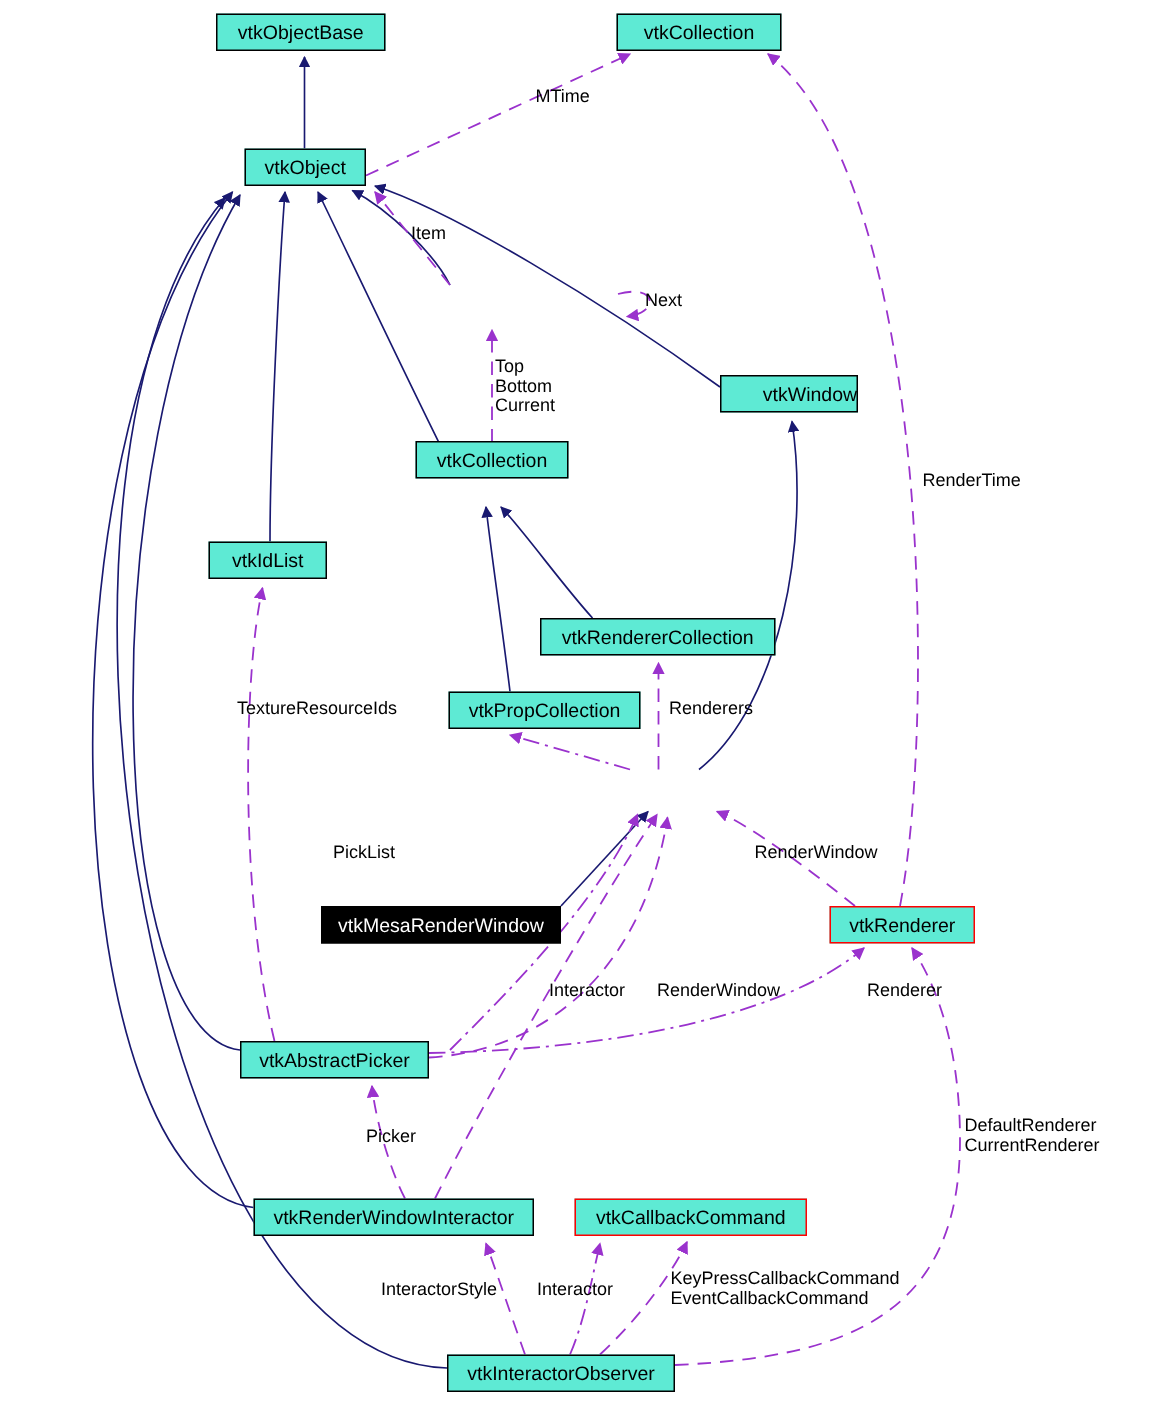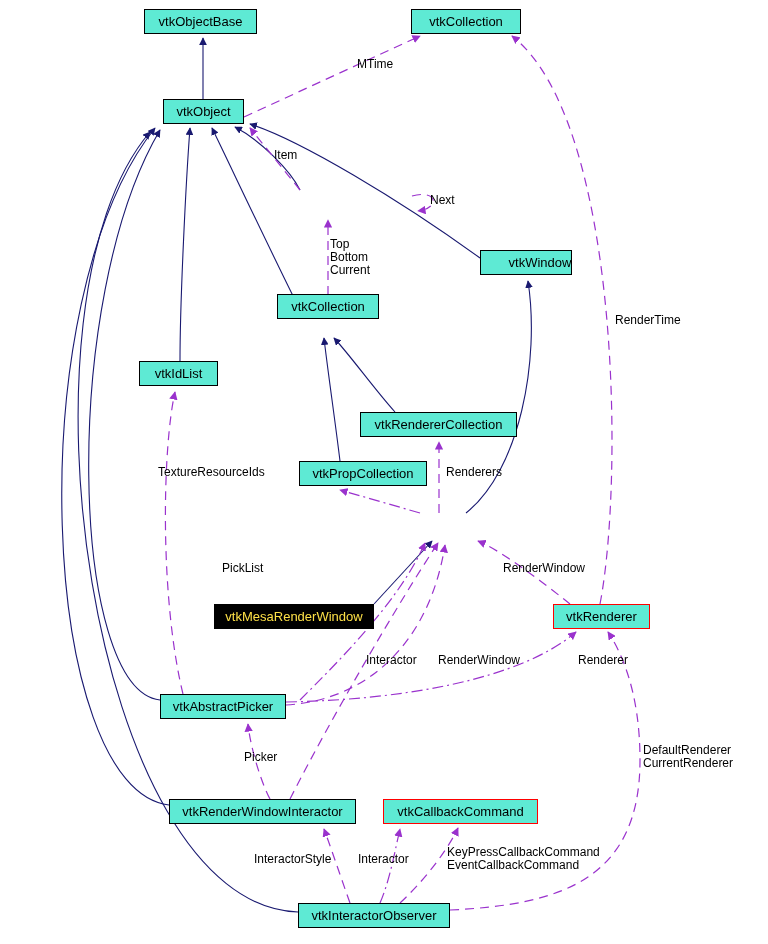--- a/index.html
+++ b/index.html
@@ -4,21 +4,21 @@
 <style>
   html,body{margin:0;padding:0;background:#ffffff;}
   body{width:768px;height:944px;overflow:hidden;
        font-family:"Liberation Sans","DejaVu Sans",sans-serif;}
   #diagram{position:relative;width:768px;height:944px;}
   svg{position:absolute;left:0;top:0;}
   .nodebox{position:absolute;box-sizing:border-box;display:flex;
            align-items:center;justify-content:center;
            background:#5eead4;border:1px solid #000000;
            font-size:13px;color:#000000;white-space:nowrap;line-height:1;}
-  .nodebox.highlight{background:#000000;border-color:#000000;color:#fde047;}
+  .nodebox.highlight{background:#000000;border-color:#000000;color:#ffffff;}
   .nodebox.redborder{border:1px solid #ff0000;color:#000000;}
   .edgelabel{position:absolute;font-size:12px;color:#000000;
              white-space:pre;line-height:13px;}
 </style>
 </head>
 <body>
 
 <div id="diagram">
 
   <svg width="768" height="944">

